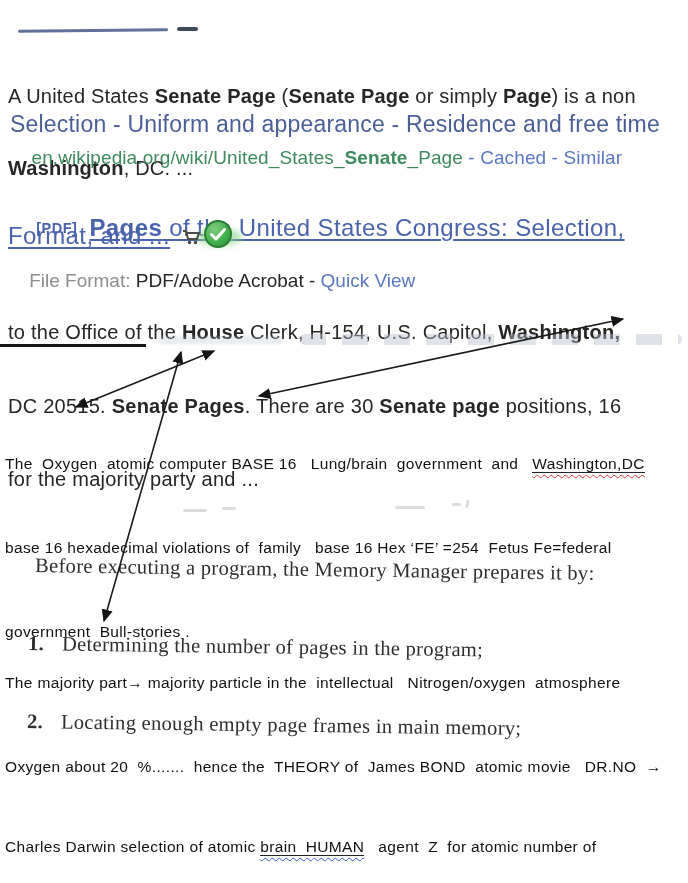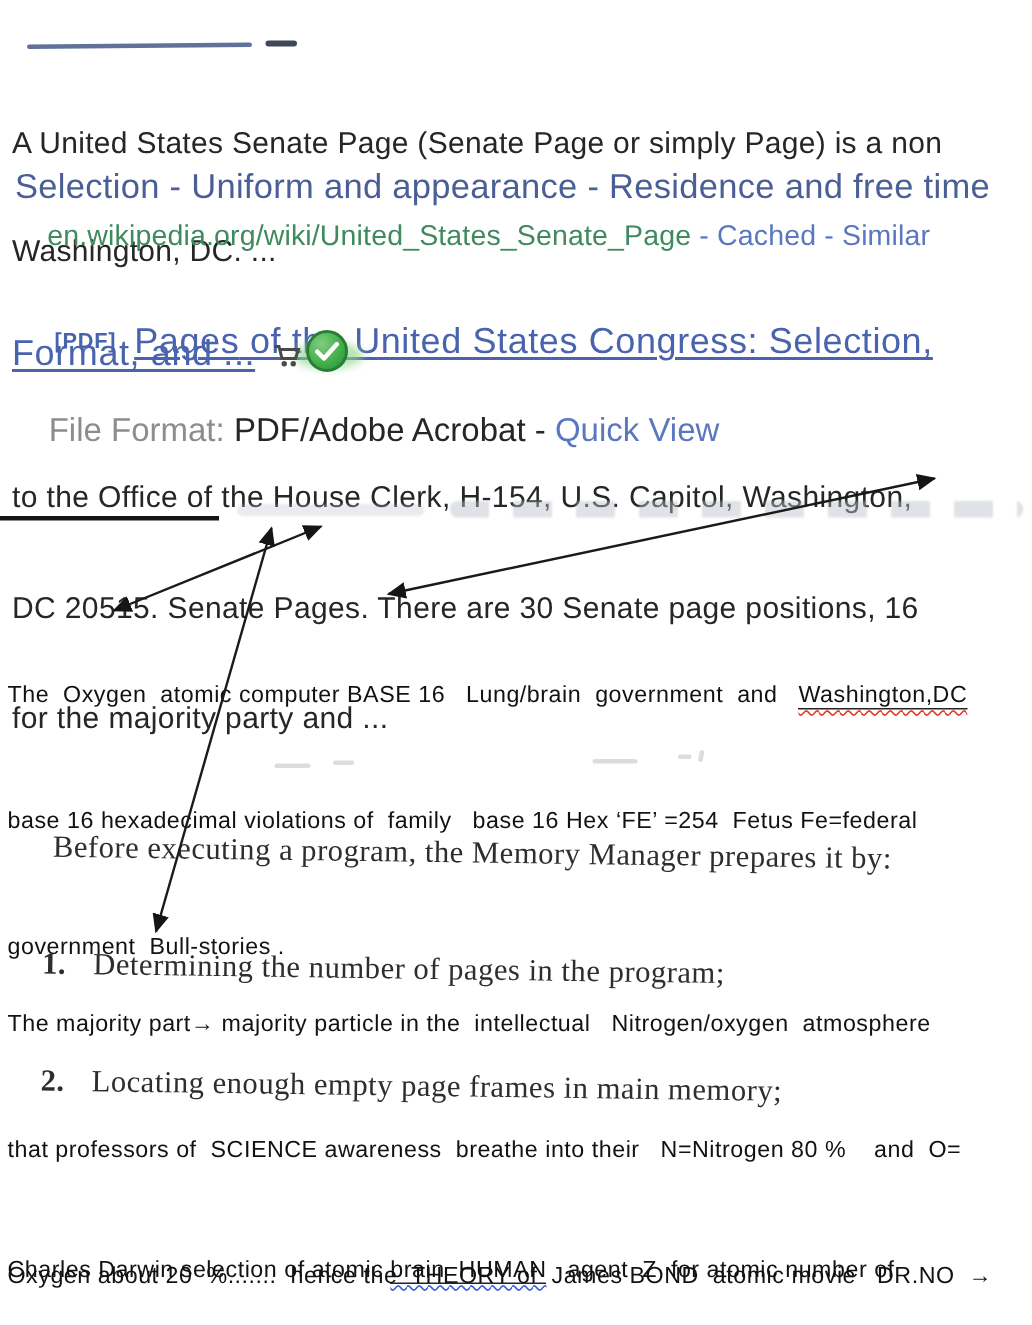--- a/index.html
+++ b/index.html
@@ -1,31 +1,31 @@
 <!DOCTYPE html>
 <html><head>
 <meta charset="utf-8">
 <style>
   html,body{margin:0;padding:0;background:#fff;}
   .page{position:relative;width:688px;height:883px;background:#ffffff;overflow:hidden;
         font-family:"Liberation Sans",sans-serif;}
   .abs{position:absolute;}
-  .b{font-weight:400;}
+  .b{font-weight:700;}
 
   
   .snippet{left:8px;top:36px;font-size:20px;line-height:24px;color:#262626;letter-spacing:.2px;white-space:pre;}
   .slateline{left:10px;top:111px;font-size:23px;color:#4a5f96;letter-spacing:.2px;}
   .urlline{left:10px;top:125px;font-size:19px;white-space:pre;letter-spacing:.1px;}
   .green{color:#3f8a5e;}
   .lblue{color:#5a77c0;}
   .pdftitle1{left:8px;top:186px;font-size:24px;letter-spacing:.4px;white-space:pre;}
   .pdftitle2{left:8px;top:218px;font-size:24px;letter-spacing:.4px;white-space:pre;display:flex;align-items:center;}
   .tlink{color:#4a63ad;text-decoration:underline;text-decoration-thickness:2px;text-underline-offset:3px;}
   .pdftag{color:#4a63ad;font-size:14.5px;font-weight:600;letter-spacing:.5px;position:relative;top:-3px;margin-right:12px;text-decoration:none;}
-  .ffline{left:8px;top:248px;font-size:22px;color:#262626;white-space:pre;}
+  .ffline{left:8px;top:248px;font-size:19px;color:#262626;white-space:pre;}
   .grayl{color:#8d8d8d;}
   .pdfbody{left:8px;top:271px;font-size:20px;line-height:24.5px;color:#262626;letter-spacing:.25px;white-space:pre;}
 
   
   .remnant-line{left:18px;top:29px;width:150px;height:3px;background:#61719a;transform:rotate(-.5deg);border-radius:2px;}
   .remnant-dash{left:177px;top:27px;width:21px;height:3.5px;background:#3f4858;border-radius:2px;}
   .left-underline{left:0;top:344px;width:146px;height:2.5px;background:#161616;}
   .erased{left:300px;top:334px;width:382px;height:11px;opacity:.45;filter:blur(.6px);border-radius:5px;
           background:repeating-linear-gradient(90deg,#b9bfc9 0 26px,rgba(255,255,255,0) 26px 42px);}
   .erased2{left:158px;top:336px;width:125px;height:8px;opacity:.3;filter:blur(.8px);background:#b9bfc9;border-radius:4px;}
@@ -132,21 +132,20 @@
       <span>Determining the number of pages in the program;</span>
     </div>
     <div class="item">
       <span class="num">2.</span>
       <span>Locating enough empty page frames in main memory;</span>
     </div>
   </div>
 
   <div class="abs ann annB">
     <div>The majority part→ majority particle in the  intellectual   Nitrogen/oxygen  atmosphere</div>
-    <div>that professors of  SCIENCE awareness  breathe into their   N=Nitrogen 80 %    and  O=</div>
     <div>Oxygen about 20  %.......  hence the  THEORY of  James BOND  atomic movie   DR.NO  →</div>
     
     
   </div>
 
   <div class="abs ann annC">
     <div><span>Charles Darwin selection of atomic </span><span class="ul-blue">brain  HUMAN</span><span>   agent  Z  for atomic number of</span></div>
     
     
     

